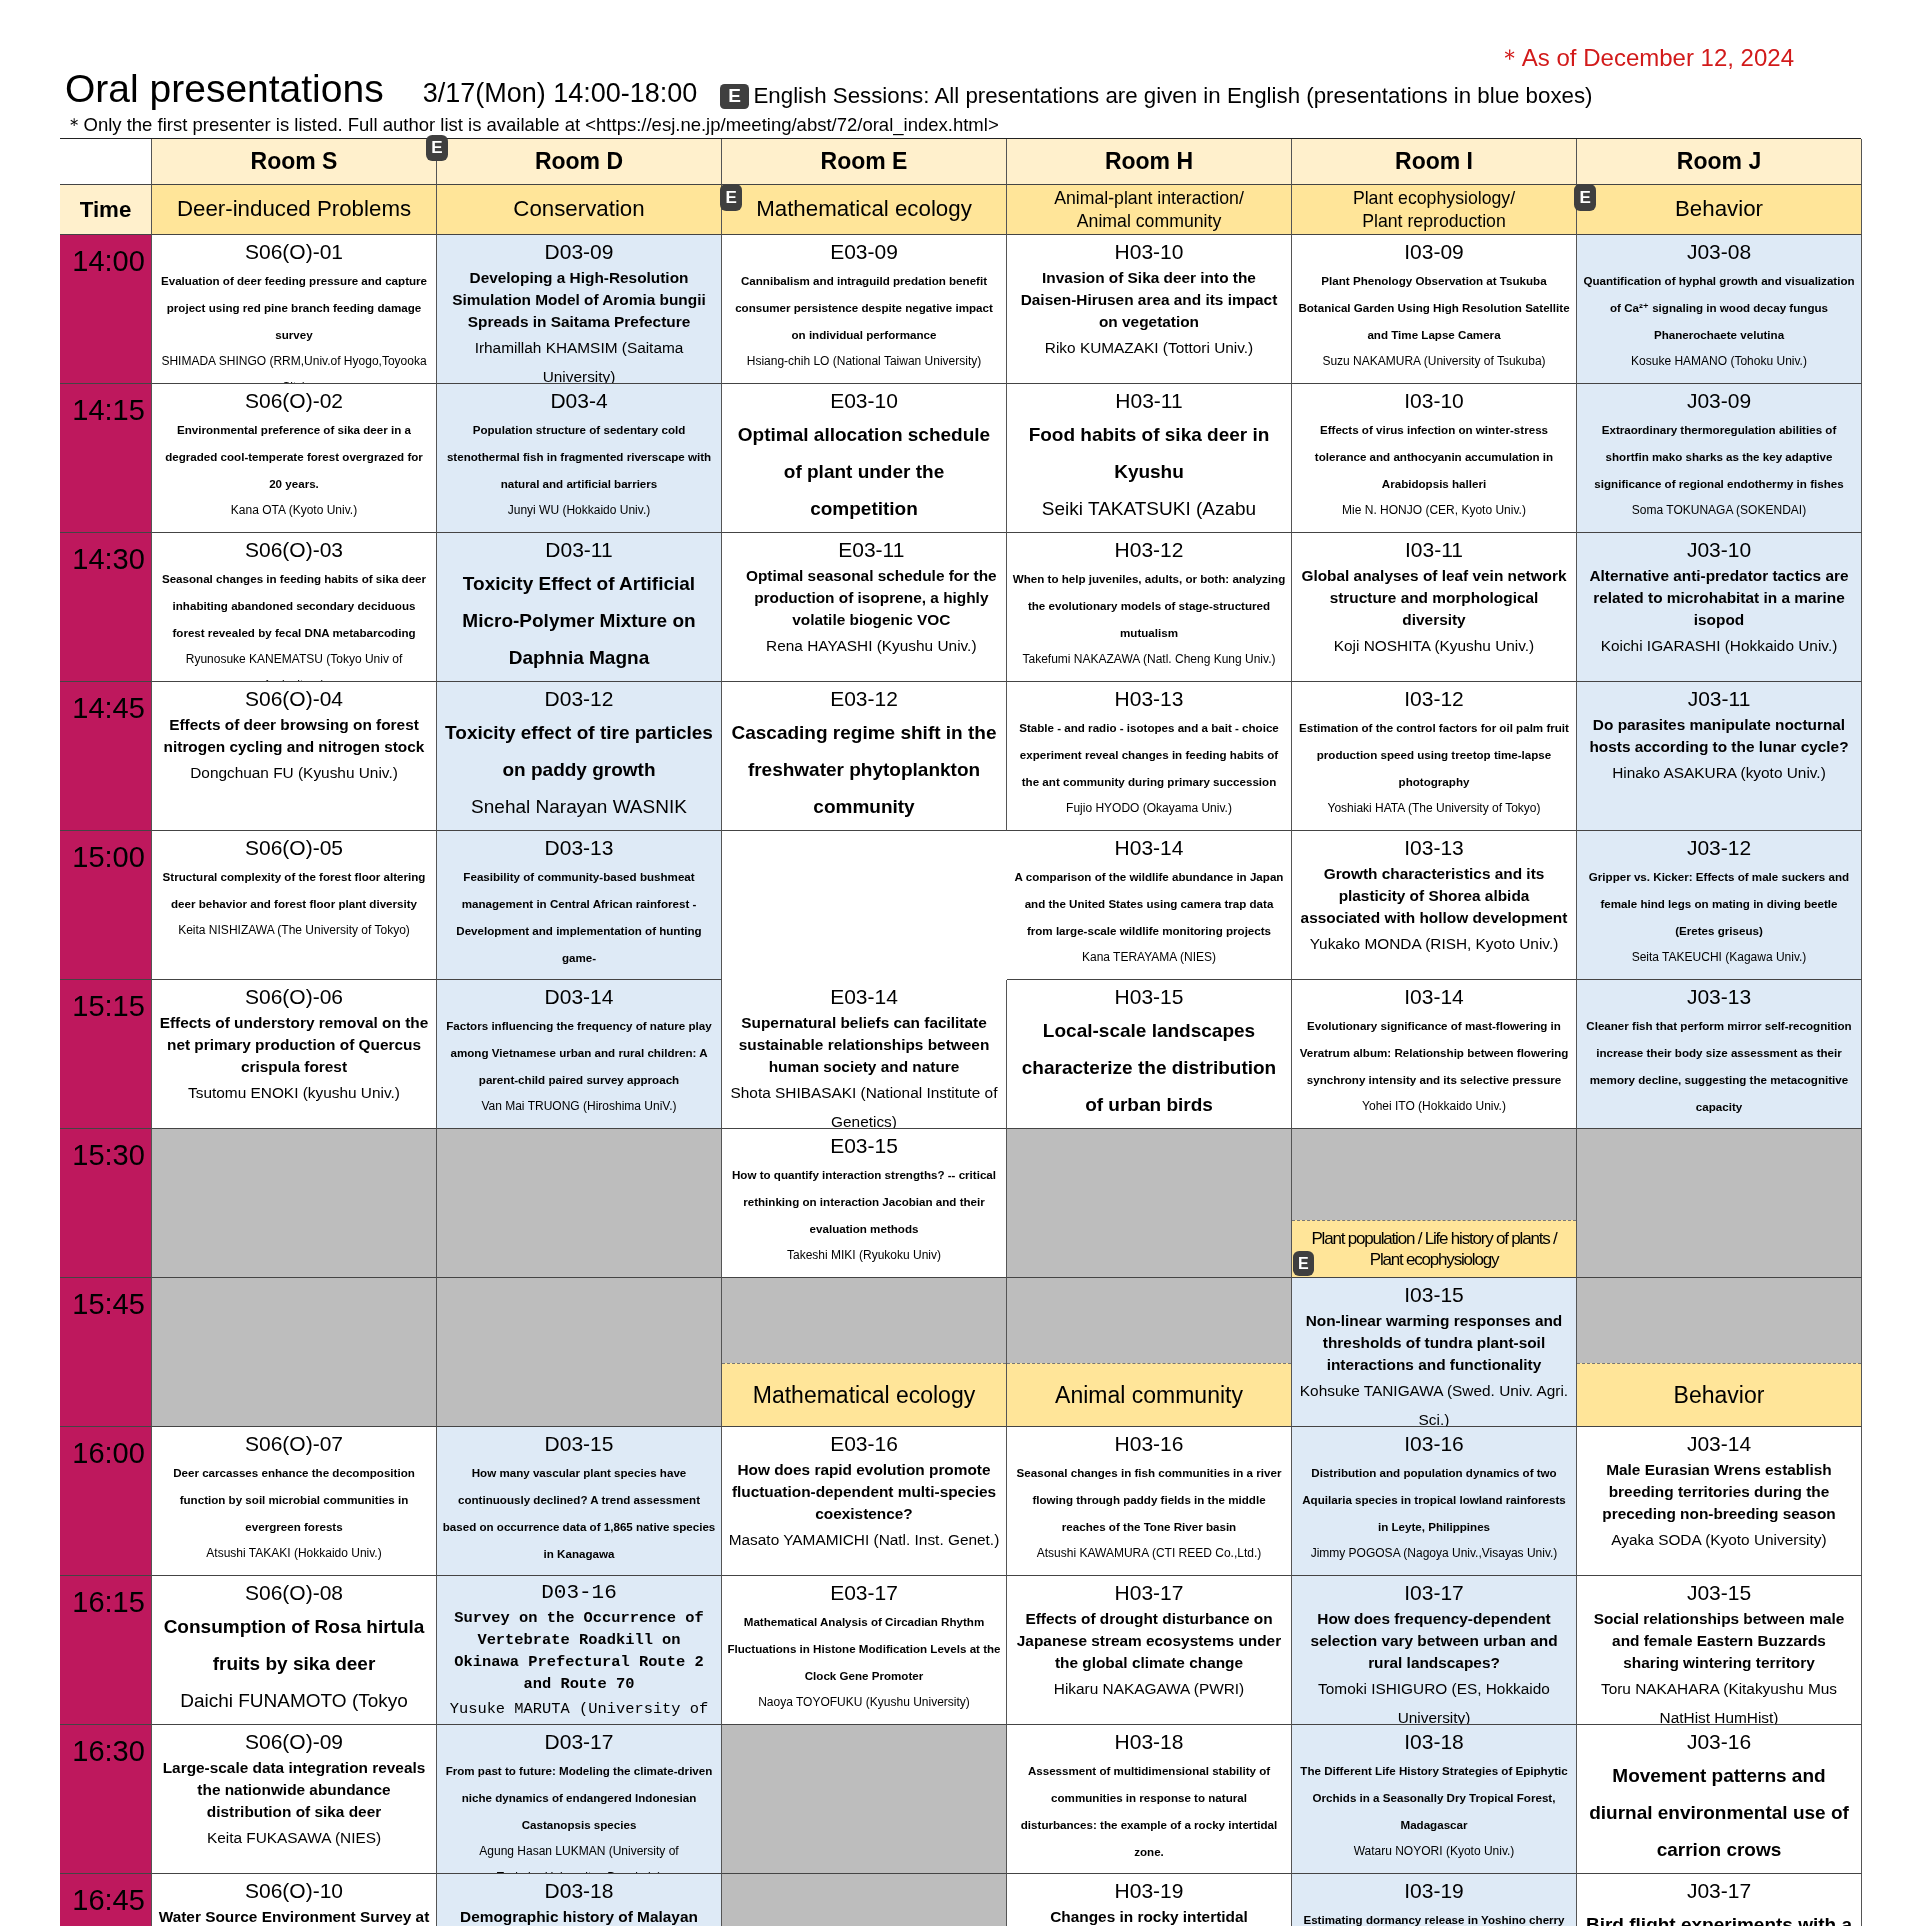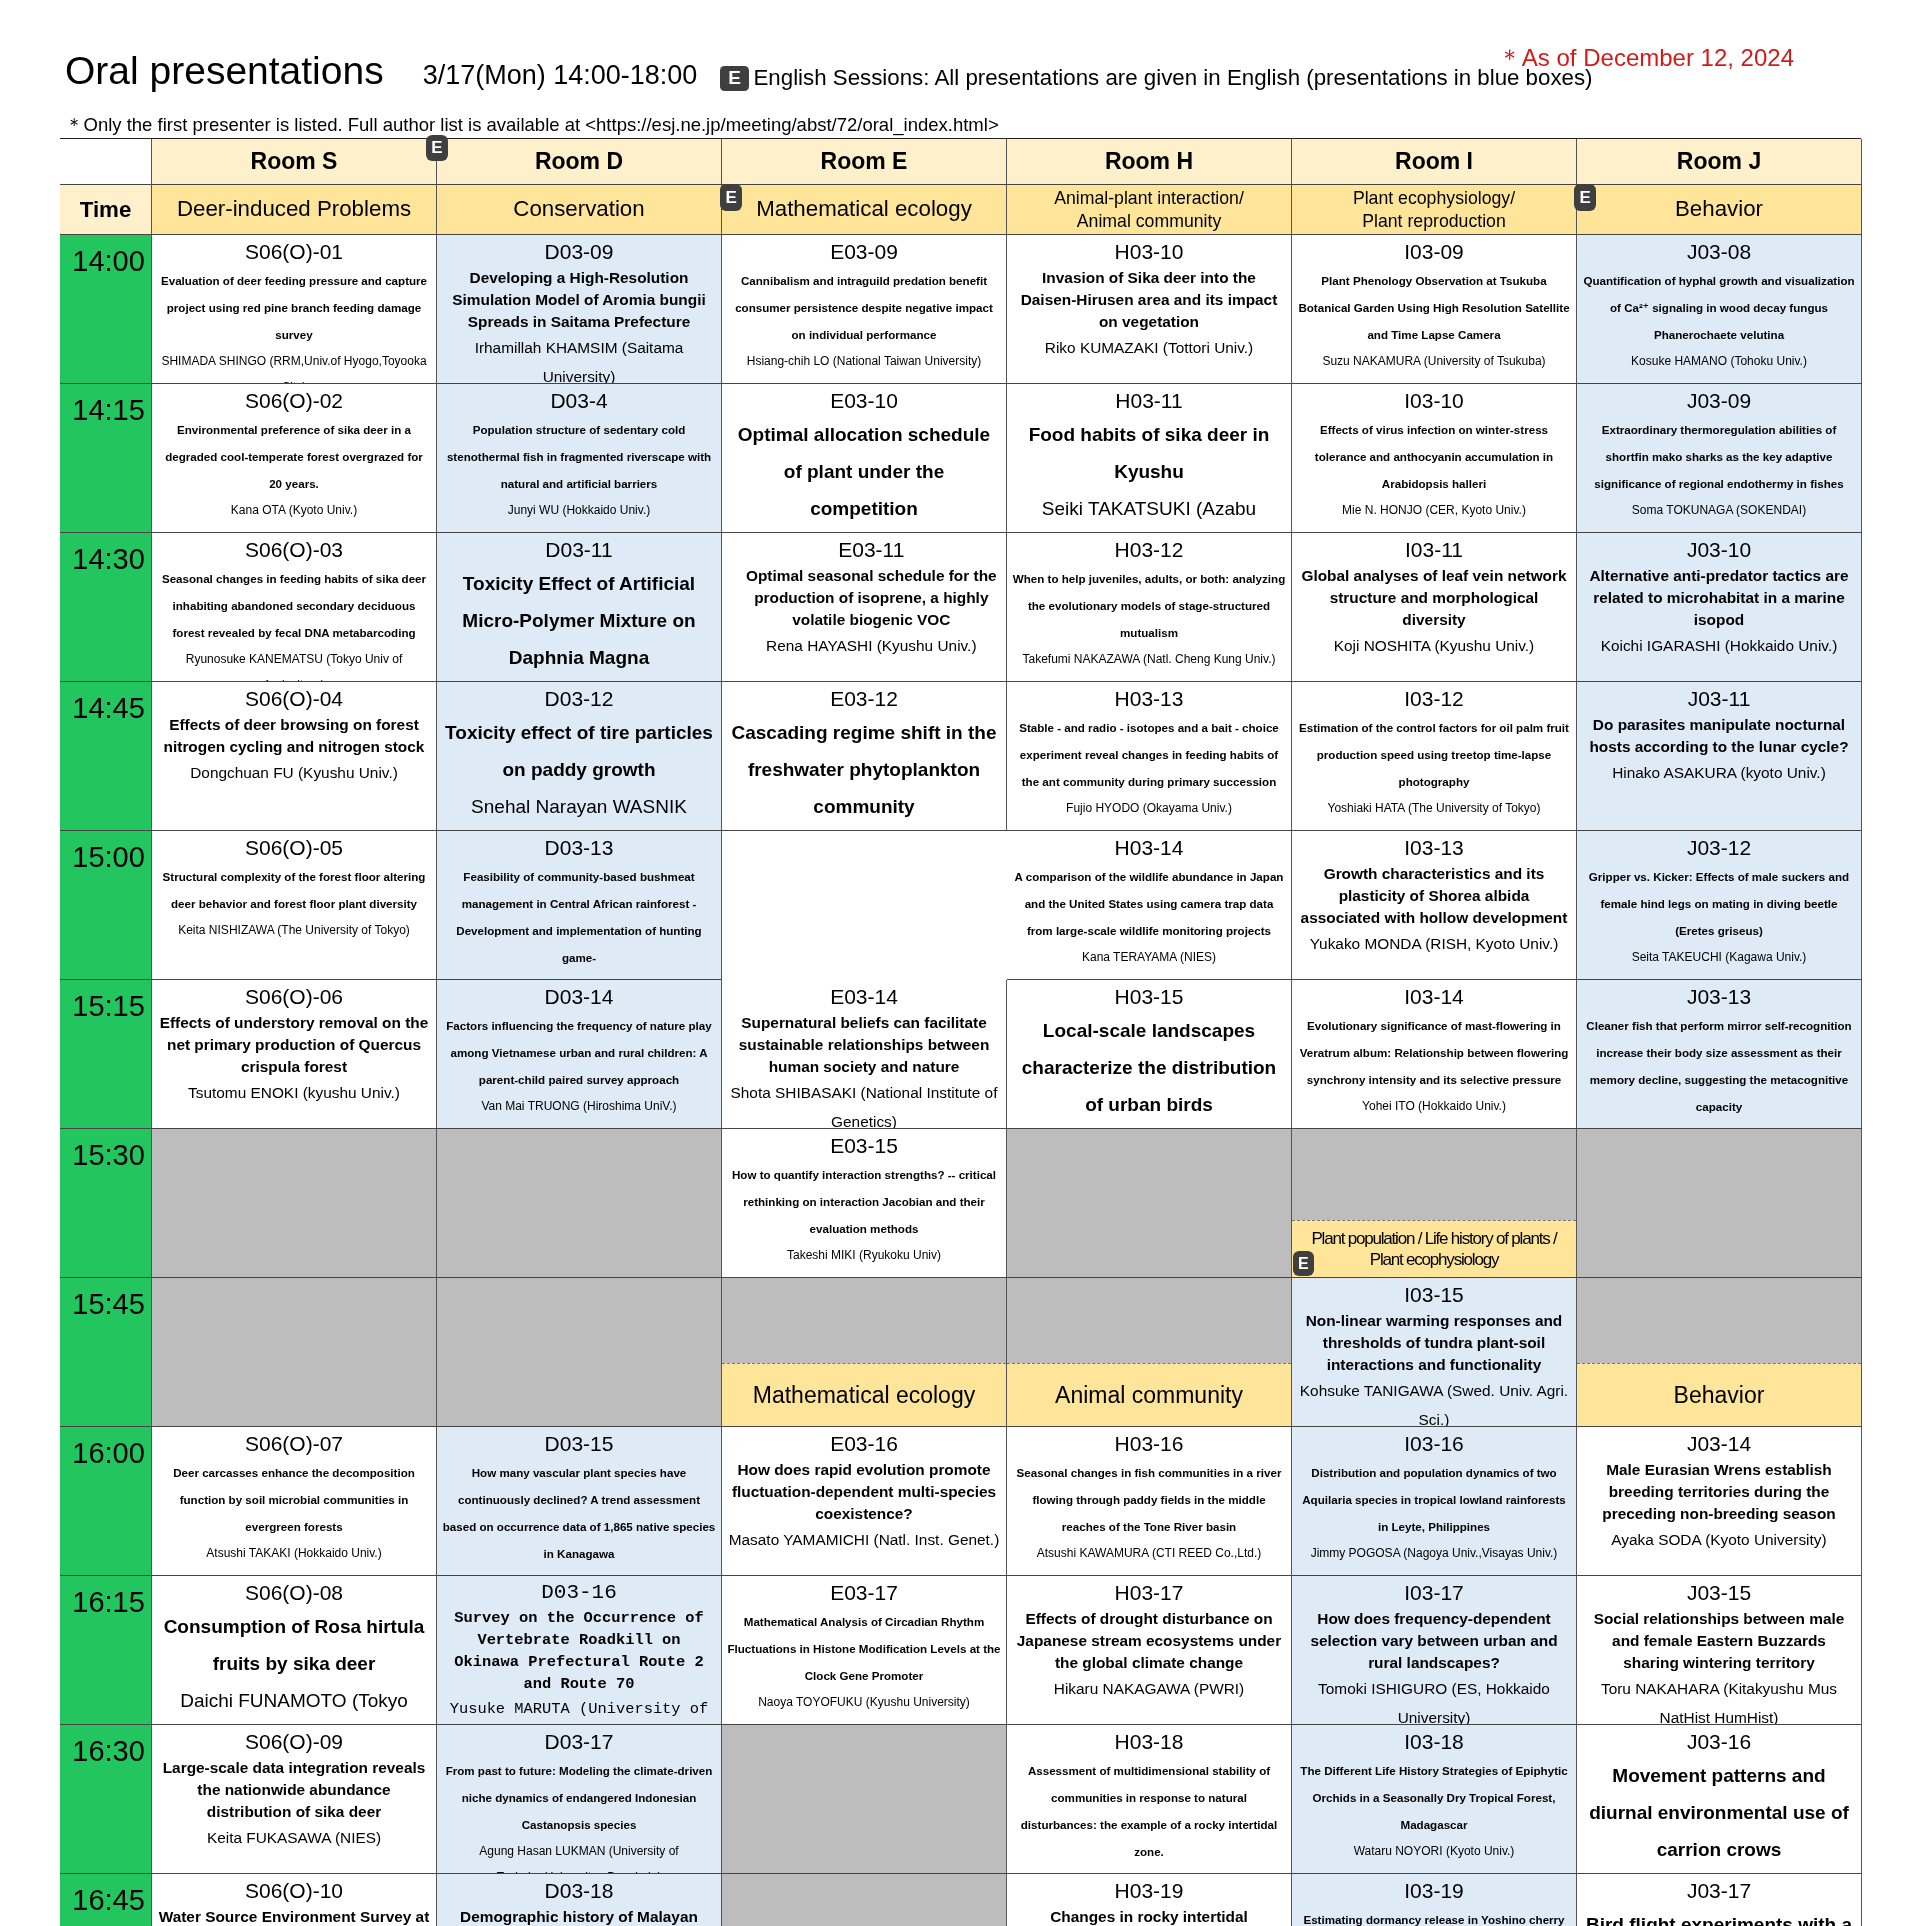--- a/index.html
+++ b/index.html
@@ -1,21 +1,21 @@
 <!DOCTYPE html>
 <html style="font-size:6.2px"><head>
 <meta charset="utf-8">
 <style>
   html, body { margin: 0; padding: 0; background: #ffffff; }
   body {
     width: 1910px; height: 2703px; position: relative; overflow: hidden;
     font-family: "Liberation Sans", "DejaVu Sans", sans-serif; color: #000;
   }
   .asof { position: absolute; top: 42px; right: 116px; font-size: 24px; color: #d21a1a; }
-  .title-row { position: absolute; top: 49px; left: 65px; display: flex; align-items: baseline; white-space: nowrap; }
+  .title-row { position: absolute; top: 67px; left: 65px; display: flex; align-items: baseline; white-space: nowrap; }
   .title { font-size: 39px; }
   .datetime { font-size: 27px; margin-left: 39px; }
   .eng-note { font-size: 22.3px; margin-left: 23px; display: flex; align-items: center; }
   .ebadge {
     display: inline-flex; align-items: center; justify-content: center;
     background: #3f3f3f; color: #fff; font-weight: bold; border-radius: 4.6px;
     font-family: "Liberation Sans", sans-serif;
   }
   .eng-note .ebadge { width: 28.5px; height: 25px; font-size: 19px; margin-right: 4.6px; }
   .footnote { position: absolute; top: 112px; left: 65px; font-size: 18.5px; white-space: nowrap; }
@@ -30,21 +30,21 @@
   .cell {
     border-right: 0.8px solid #555; border-bottom: 1.2px solid #444;
     box-sizing: border-box; text-align: center; position: relative; overflow: hidden;
   }
   .room-h { background: #fff0cc; display: flex; align-items: center; justify-content: center; font-size: 23px; font-weight: bold; }
   .corner { background: #ffffff; }
   .time-h { background: #fff0cc; display: flex; align-items: center; justify-content: center; font-size: 22.3px; font-weight: bold; }
   .sess-h { background: #ffe599; display: flex; flex-direction: column; align-items: center; justify-content: center; font-size: 22.3px; line-height: 1.3; }
   .sess-h.small { font-size: 17.7px; }
   .sess-h .line { display: block; }
-  .time-cell { background: #22c55e; text-align: left; padding: 10px 0 0 12.3px; font-size: 29px; }
+  .time-cell { background: #be185d; text-align: left; padding: 10px 0 0 12.3px; font-size: 29px; }
   .empty { background: #bdbdbd; }
   .talk { background: #ffffff; padding: 4.6px 5.4px 0 5.4px; }
   .talk.blue { background: #deeaf6; }
   .talk .code { font-size: 21px; display: block; margin-bottom: 3.1px; }
   .talk .ttl { font-weight: bold; display: block; }
   .talk .ttl.s { font-size: 11.6px; line-height: 27px; }
   .talk .ttl.m { font-size: 15.4px; line-height: 22px; }
   .talk .ttl.l { font-size: 19px; line-height: 37px; }
   .talk .auth { display: block; }
   .talk .auth.s { font-size: 12px; line-height: 26px; }

